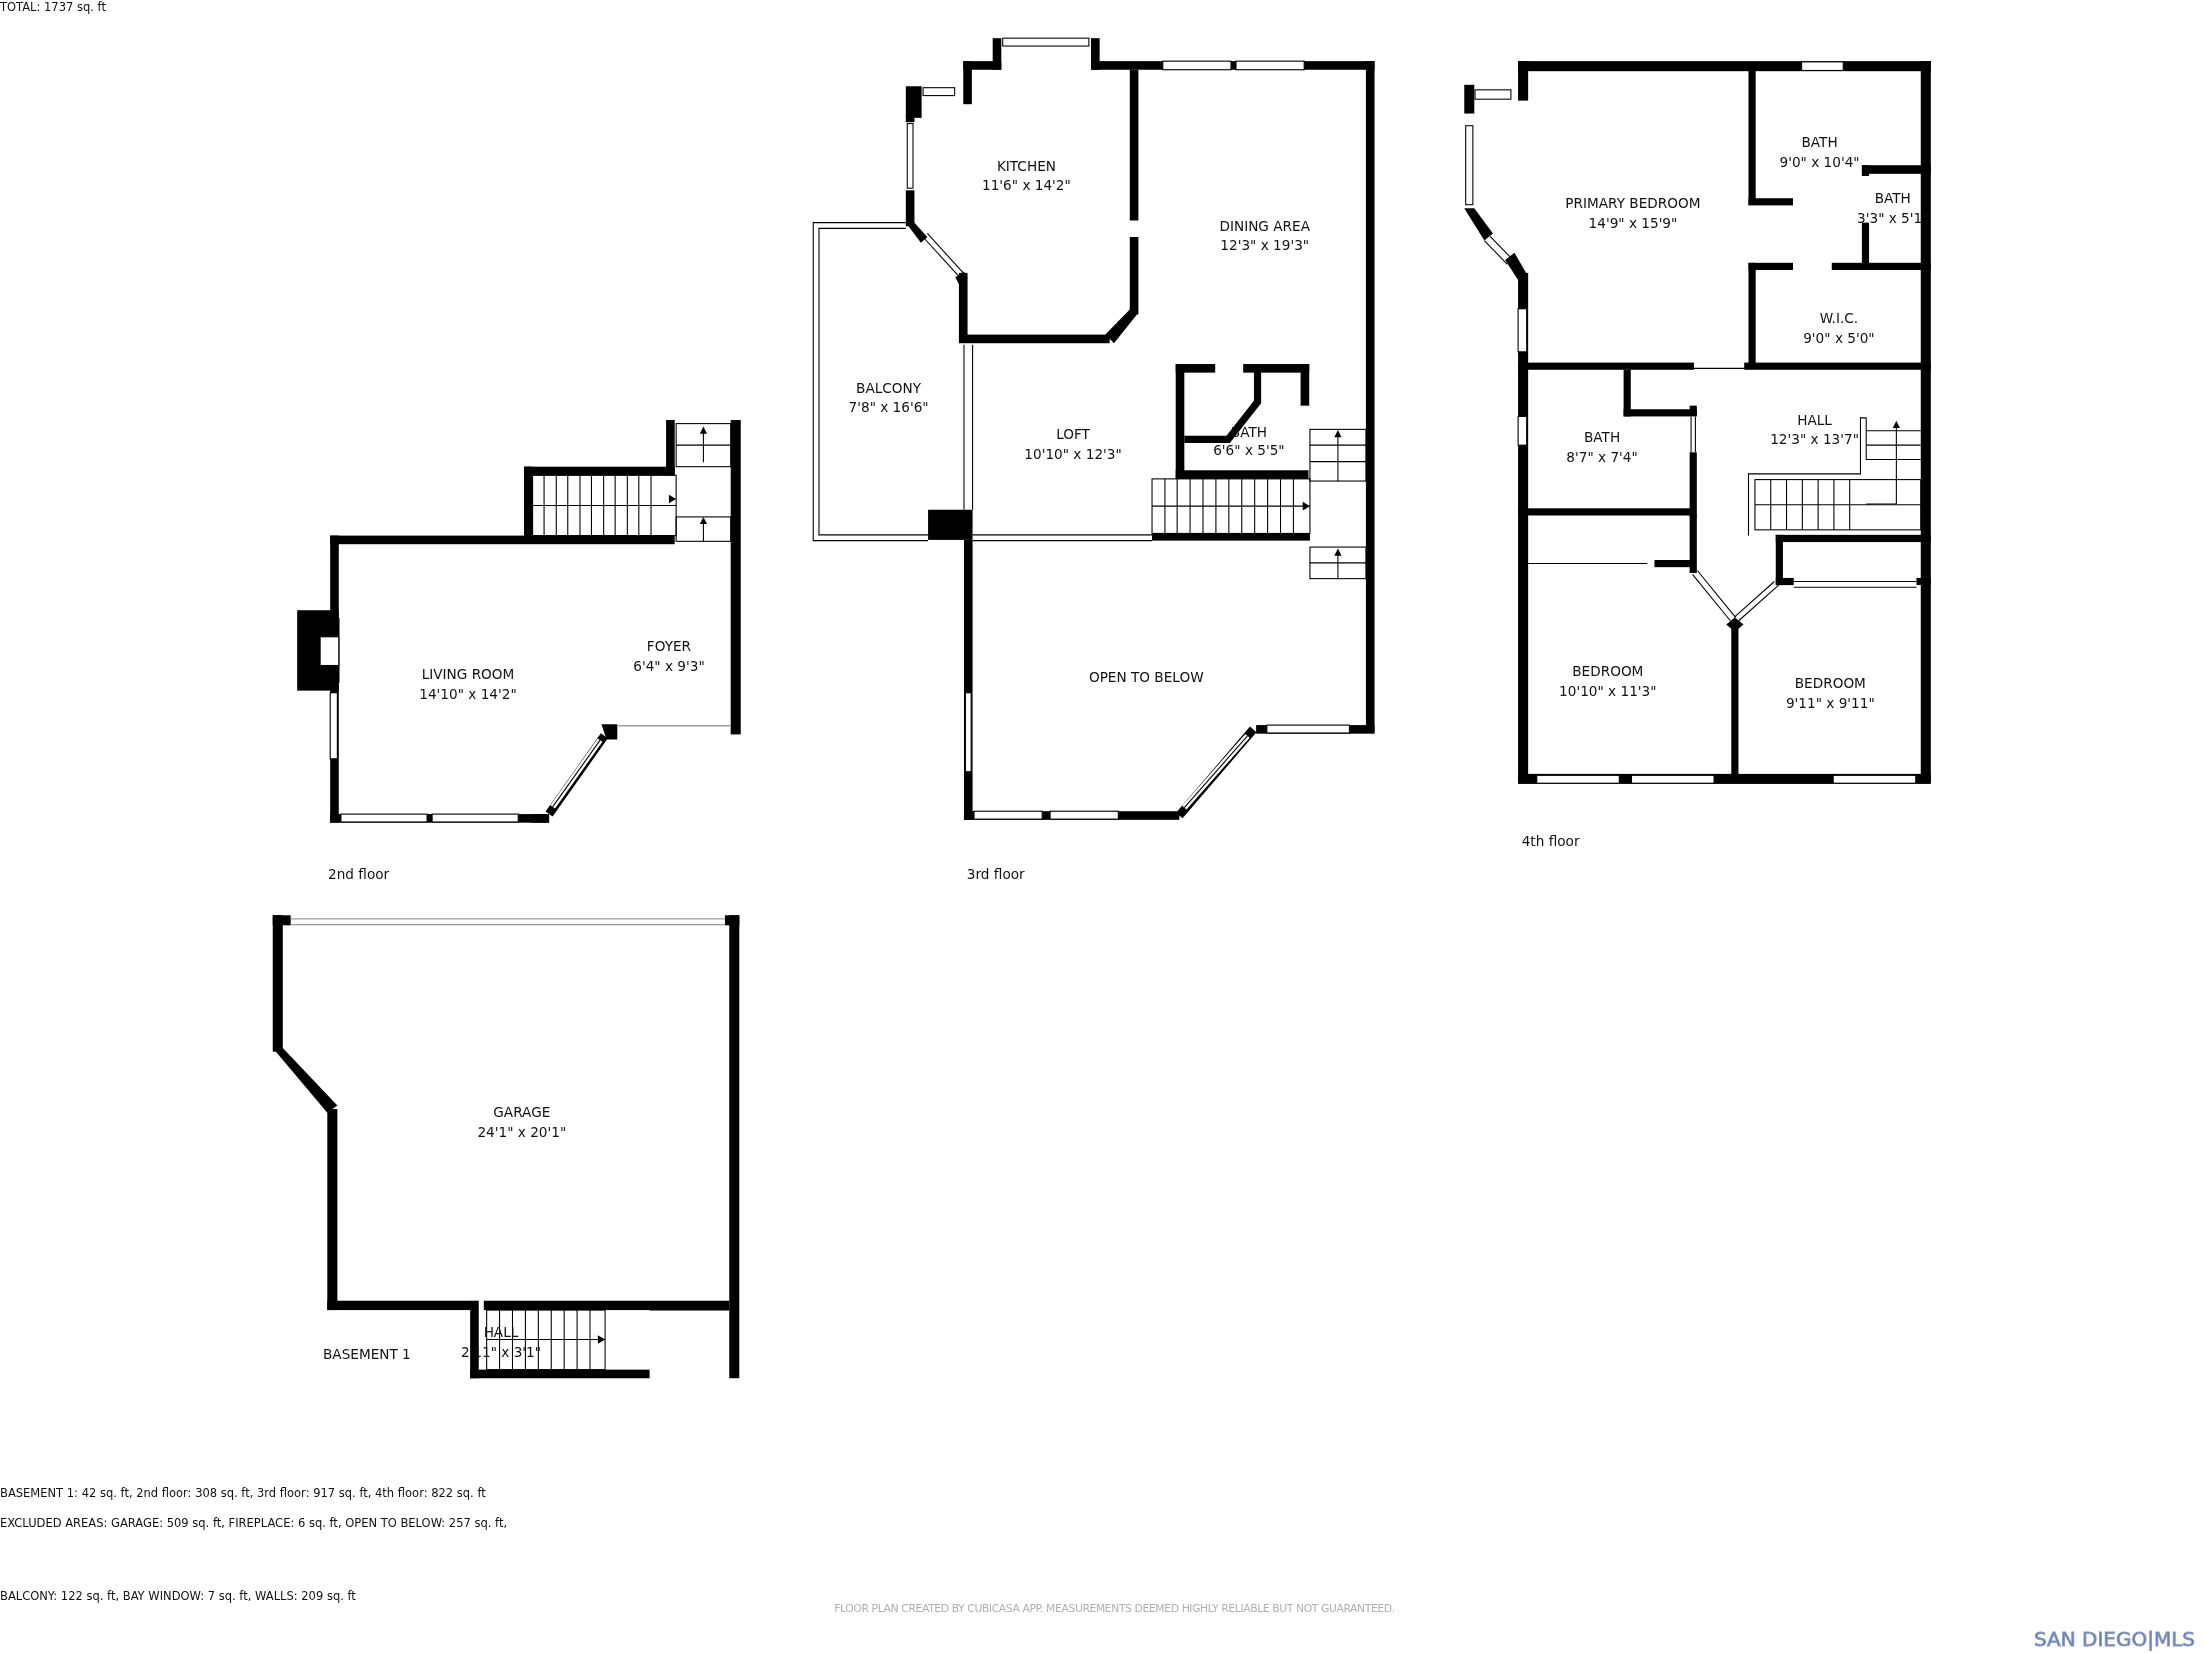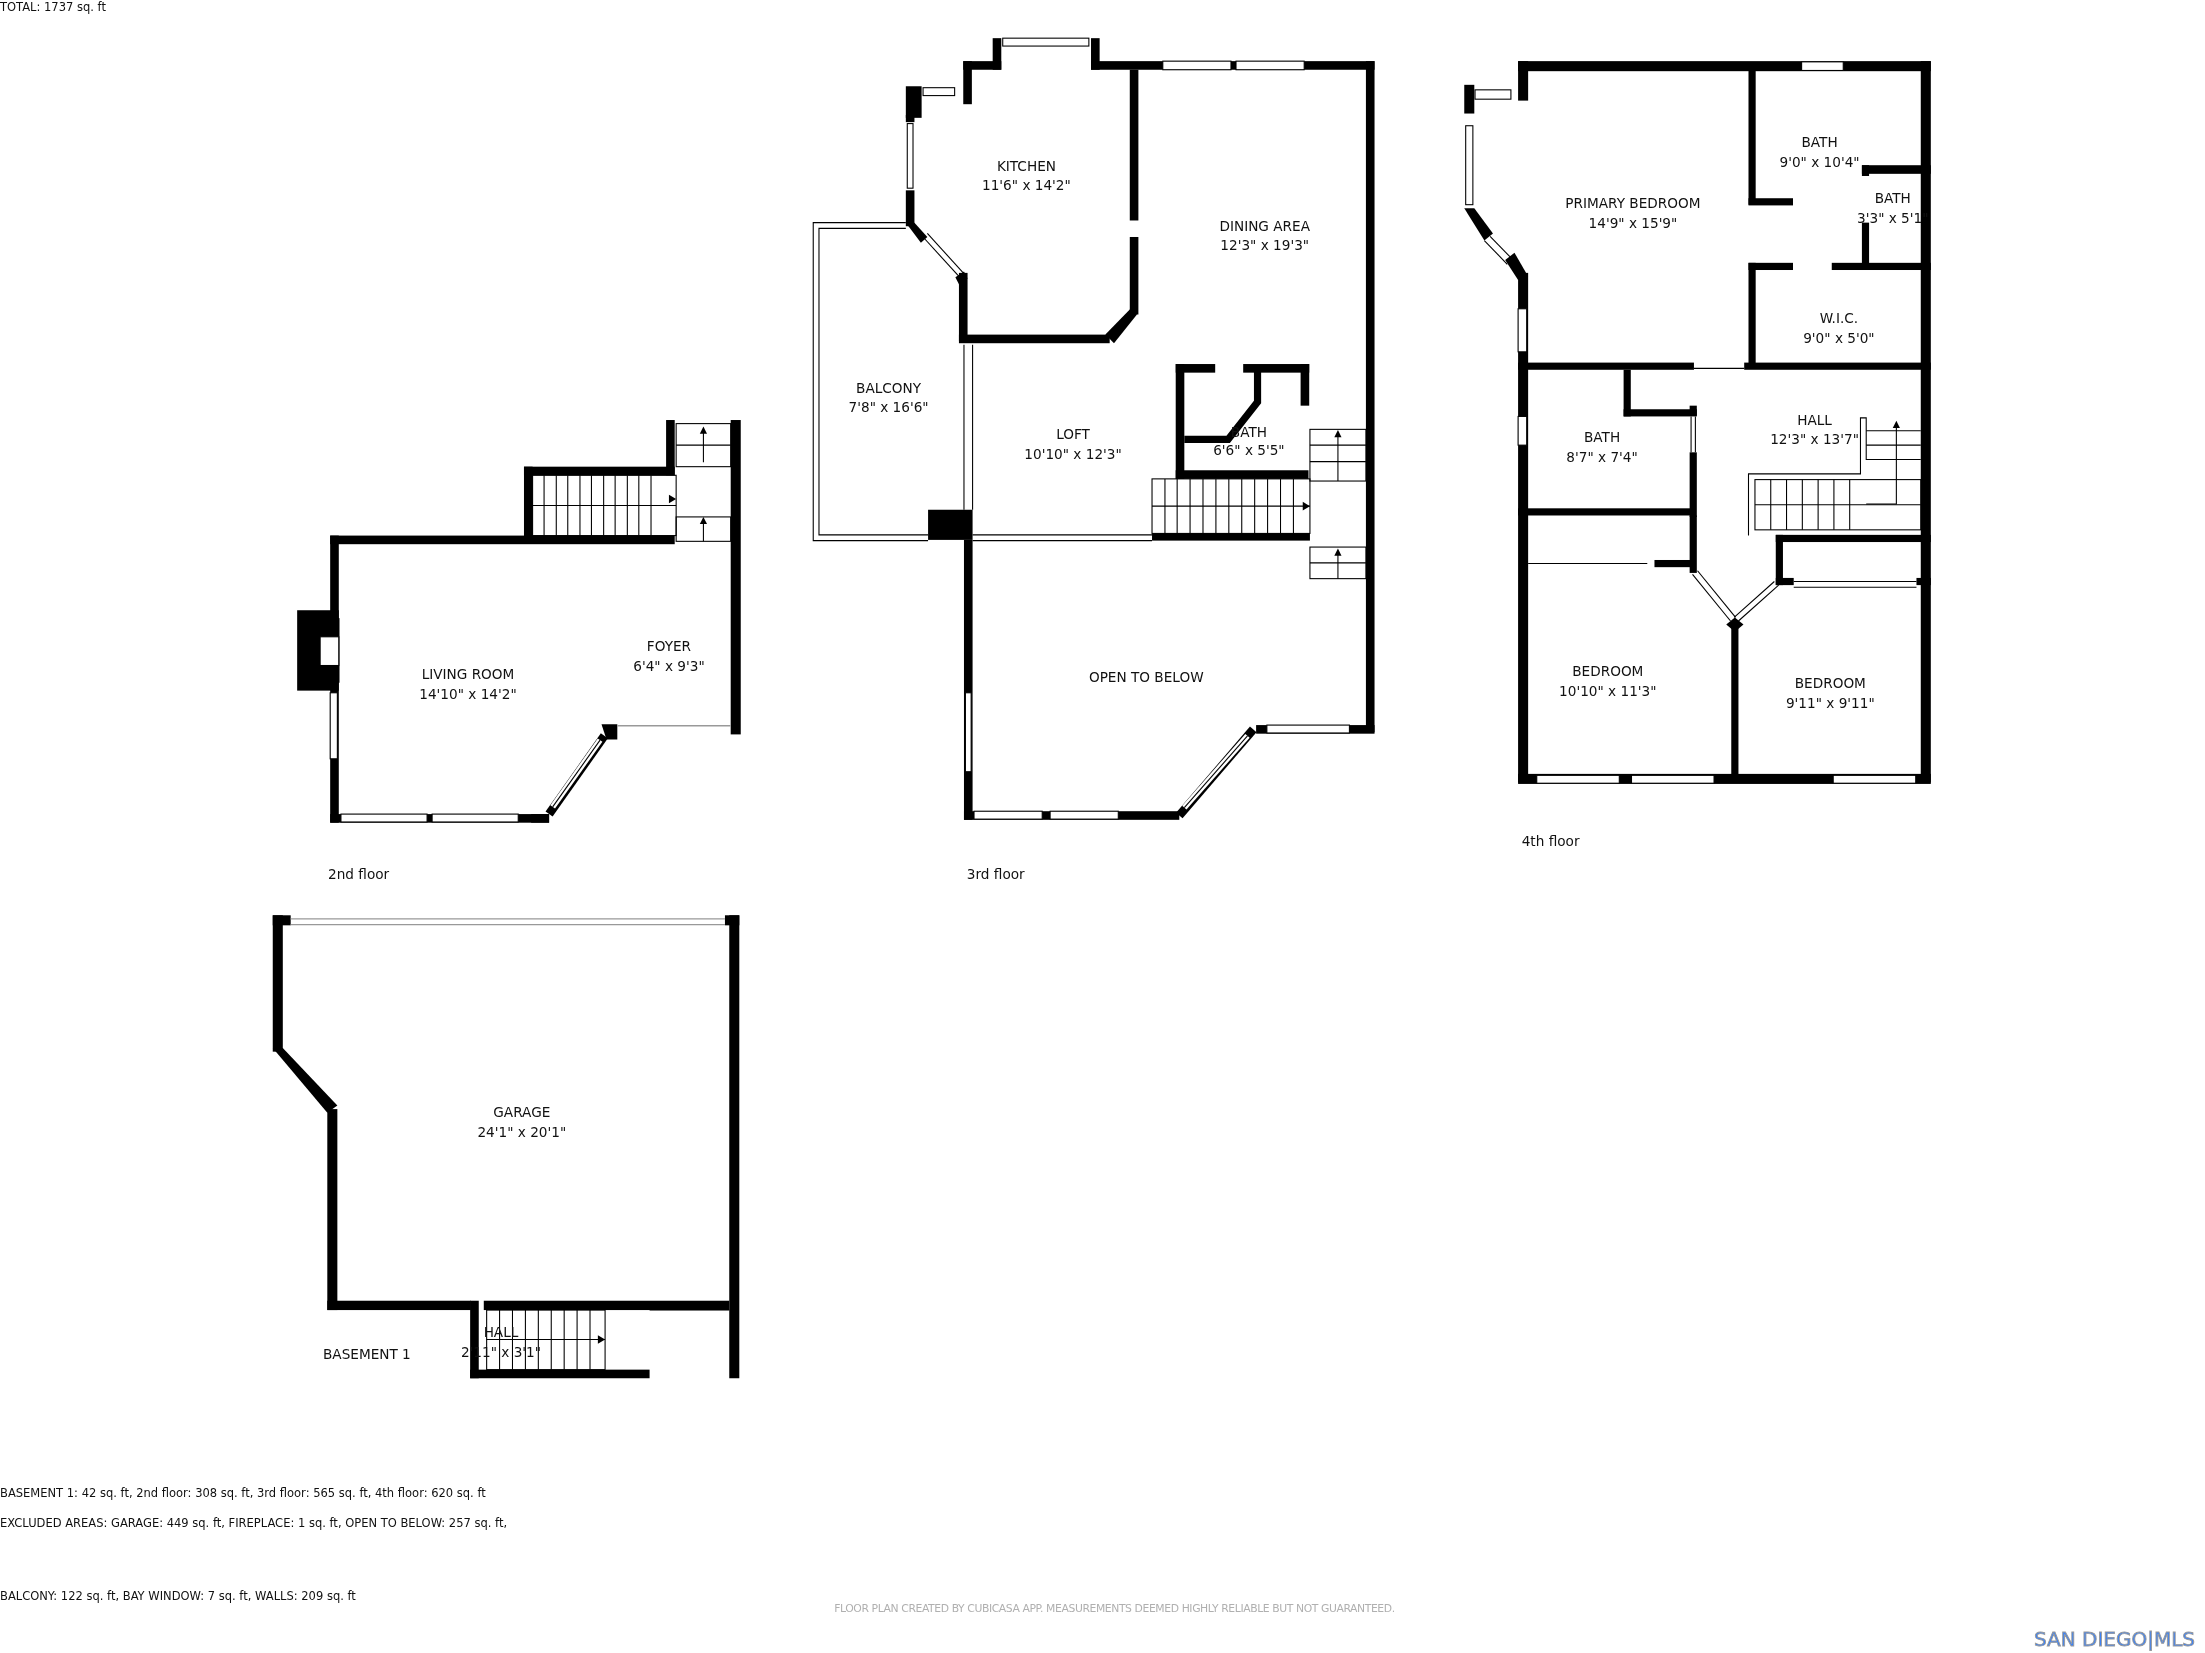--- a/index.html
+++ b/index.html
@@ -333,18 +333,18 @@
     <polygon points="843,1866 833,1860 833,1872" fill="#000"></polygon>
     <text class="room-label" x="727" y="1556">GARAGE</text>
     <text class="room-label" x="727" y="1584">24'1" x 20'1"</text>
     <text class="room-label" x="698" y="1862">HALL</text>
     <text class="room-label" x="698" y="1890">2'11" x 3'1"</text>
     <text class="floor-label" x="450" y="1893">BASEMENT 1</text>
   </g>
 </svg>
 
 <div class="summary total">TOTAL: 1737 sq. ft</div>
-<div class="summary line" style="top:1486px;">BASEMENT 1: 42 sq. ft, 2nd floor: 308 sq. ft, 3rd floor: 565 sq. ft, 4th floor: 620 sq. ft</div>
-<div class="summary line" style="top:1516px;">EXCLUDED AREAS: GARAGE: 449 sq. ft, FIREPLACE: 1 sq. ft, OPEN TO BELOW: 257 sq. ft,</div>
+<div class="summary line" style="top:1486px;">BASEMENT 1: 42 sq. ft, 2nd floor: 308 sq. ft, 3rd floor: 917 sq. ft, 4th floor: 822 sq. ft</div>
+<div class="summary line" style="top:1516px;">EXCLUDED AREAS: GARAGE: 509 sq. ft, FIREPLACE: 6 sq. ft, OPEN TO BELOW: 257 sq. ft,</div>
 <div class="summary line" style="top:1577px;margin-top:12px;">BALCONY: 122 sq. ft, BAY WINDOW: 7 sq. ft, WALLS: 209 sq. ft</div>
 <div class="disclaimer">FLOOR PLAN CREATED BY CUBICASA APP. MEASUREMENTS DEEMED HIGHLY RELIABLE BUT NOT GUARANTEED.</div>
 <div class="brand">SAN DIEGO|MLS</div>
 
 
 </body></html>

